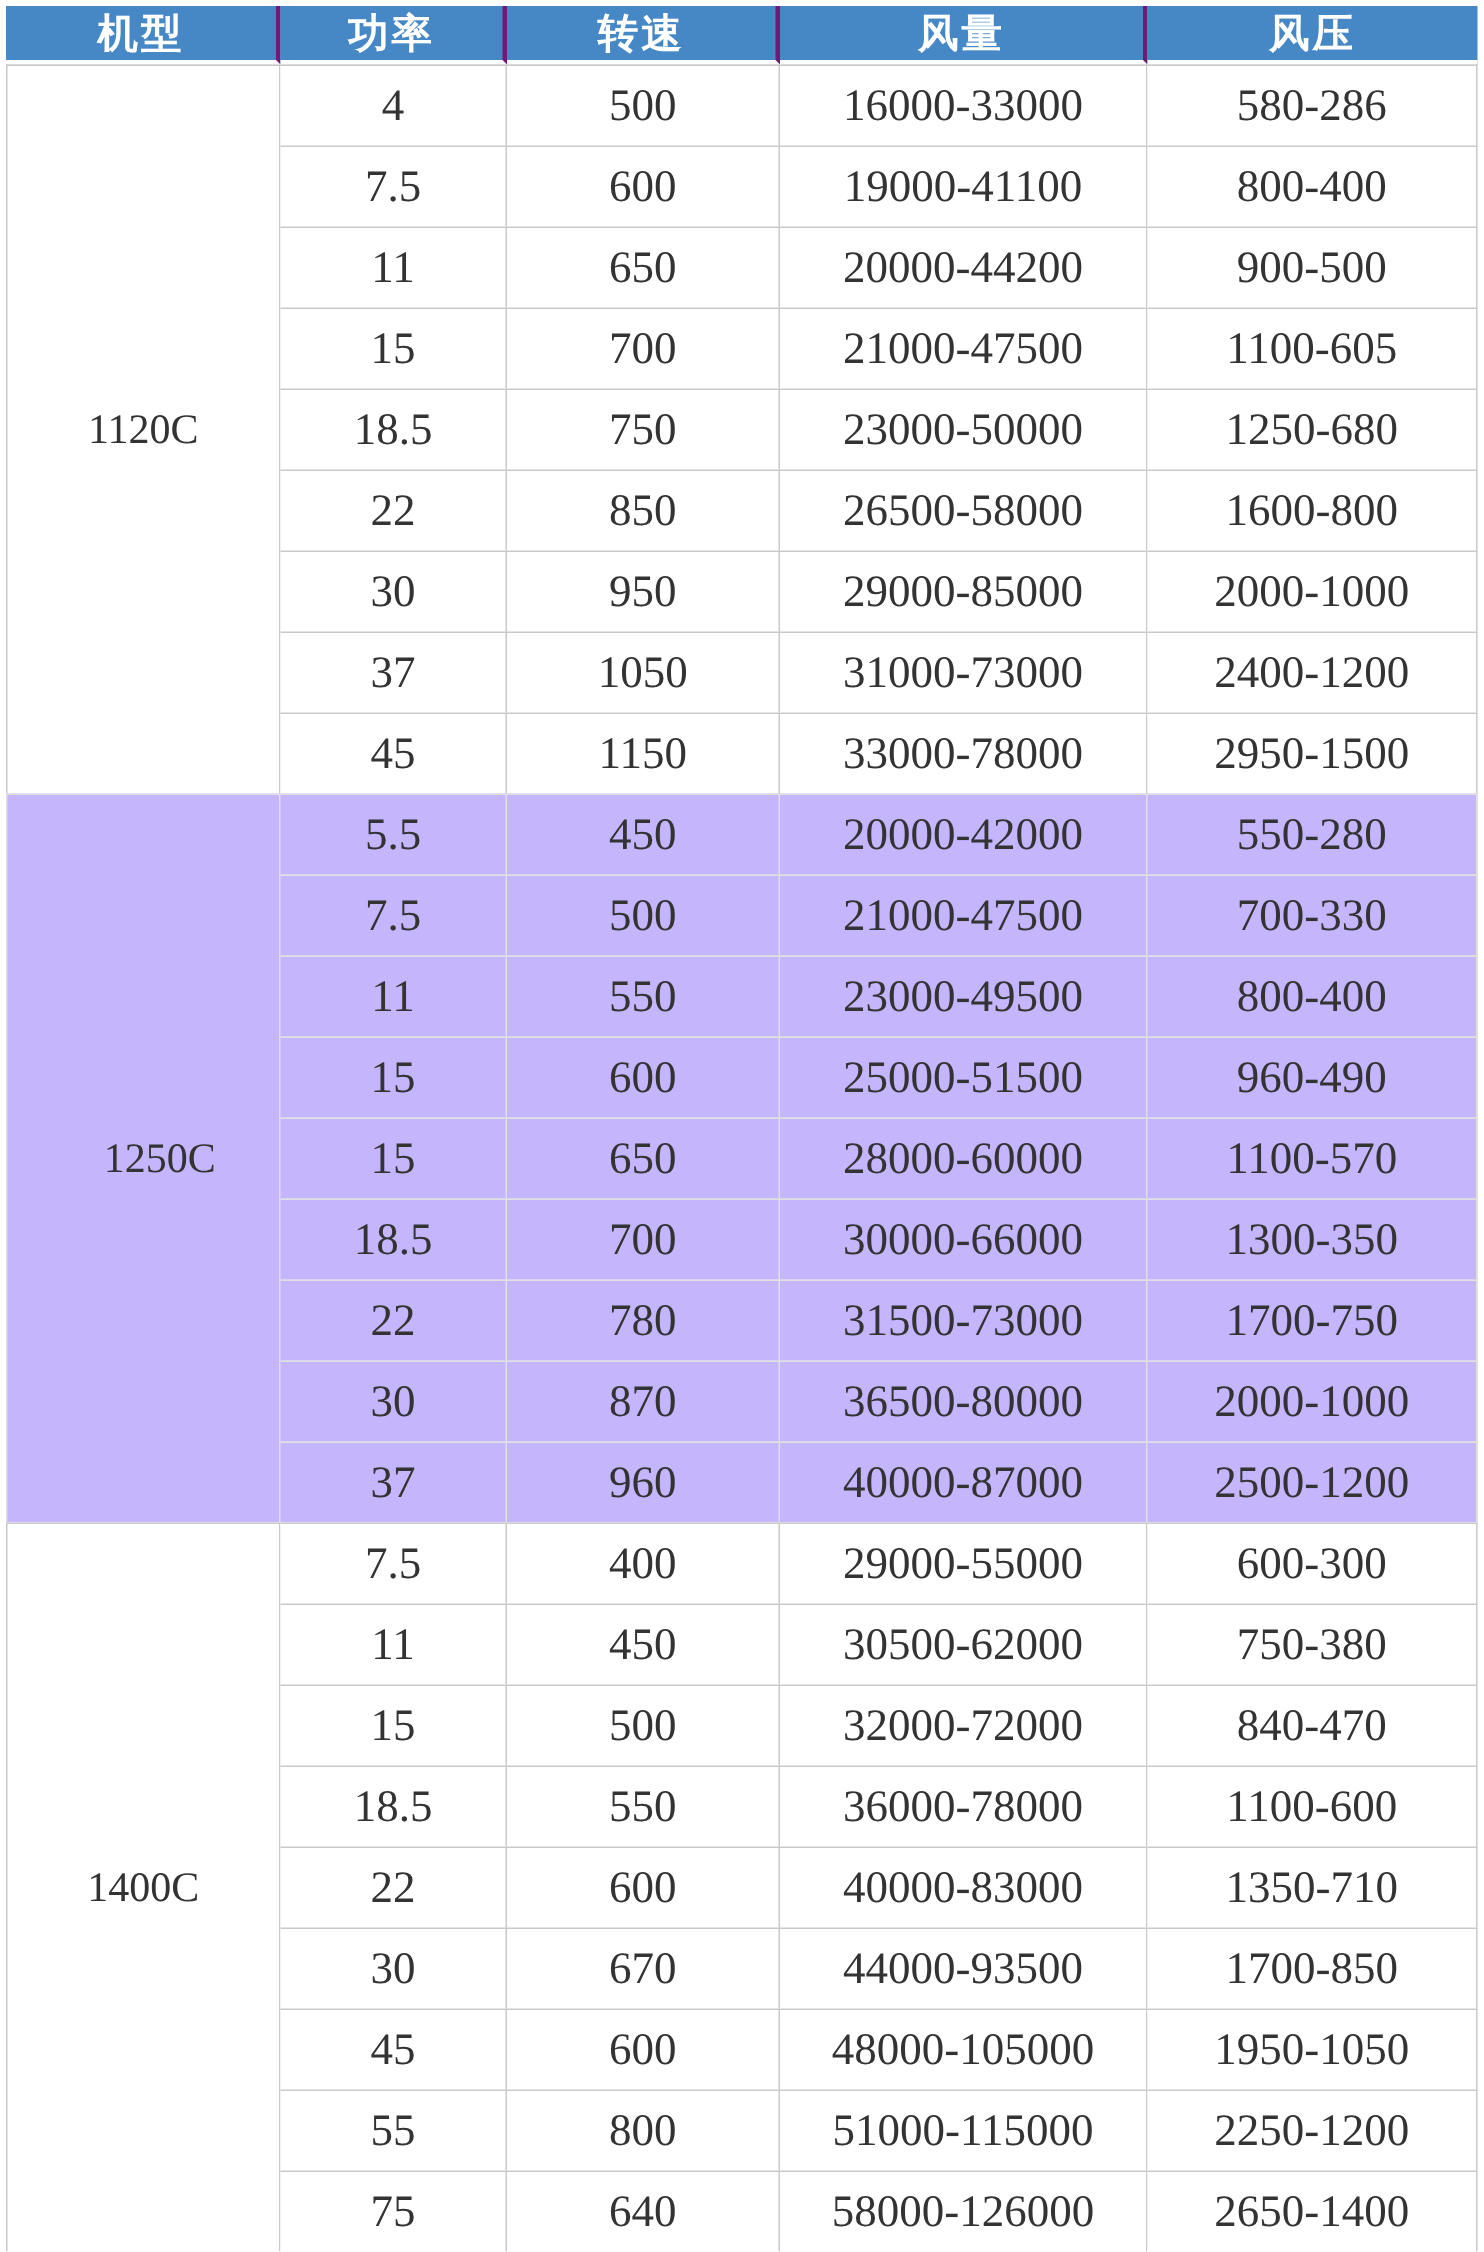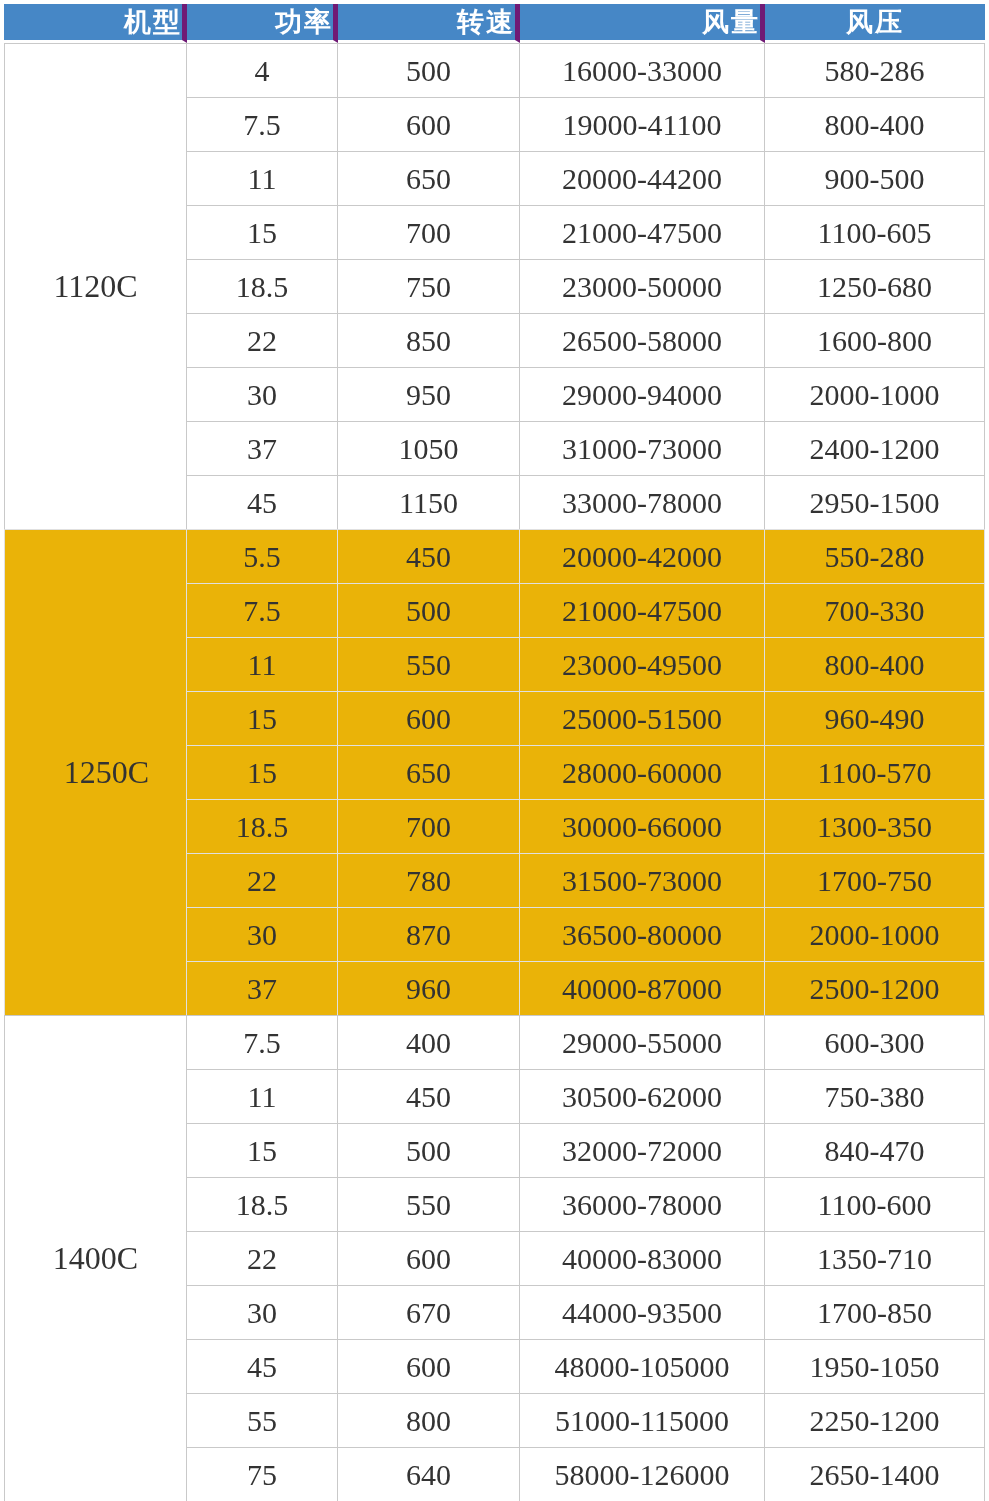--- a/index.html
+++ b/index.html
@@ -35,43 +35,43 @@
     font-family: "Liberation Sans", "DejaVu Sans", sans-serif;
     font-weight: bold;
     font-size: 27px;
     height: 30px;
     padding: 0;
     text-align: center;
     vertical-align: middle;
     border-bottom: 3px solid #ffffff;
     letter-spacing: 2px;
   }
-  th:not(:last-child) { border-right: 5px solid #701a75; text-align: right; }
+  th:not(:last-child) { border-right: 3px solid #701a75; }
 
   td {
     text-align: center;
     vertical-align: middle;
     height: 53px;
     padding: 0;
     font-size: 30px;
     color: #333333;
     overflow: hidden;
   }
   tr.white td {
     background: #ffffff;
     border-top: 1px solid #c9c9c9;
     border-right: 1px solid #c9c9c9;
   }
   tr.gray td {
-    background: #eab308;
+    background: #c4b5fd;
     border-top: 1px solid #e0e0e0;
     border-right: 1px solid #e0e0e0;
   }
   td.model {
-    font-size: 32px;
+    font-size: 28px;
     border-left: 1px solid #c9c9c9;
     font-family: Liberation Serif, serif;
   }
   tr.gray td.model { border-left: 1px solid #e0e0e0; padding-left: 22px; }
 </style>
 </head>
 <body>
 
 <div class="page">
   <table class="spec">
@@ -125,21 +125,21 @@
         </tr>
         <tr class="white">
           <td>22</td>
           <td>850</td>
           <td>26500-58000</td>
           <td>1600-800</td>
         </tr>
         <tr class="white">
           <td>30</td>
           <td>950</td>
-          <td>29000-94000</td>
+          <td>29000-85000</td>
           <td>2000-1000</td>
         </tr>
         <tr class="white">
           <td>37</td>
           <td>1050</td>
           <td>31000-73000</td>
           <td>2400-1200</td>
         </tr>
         <tr class="white">
           <td>45</td>

